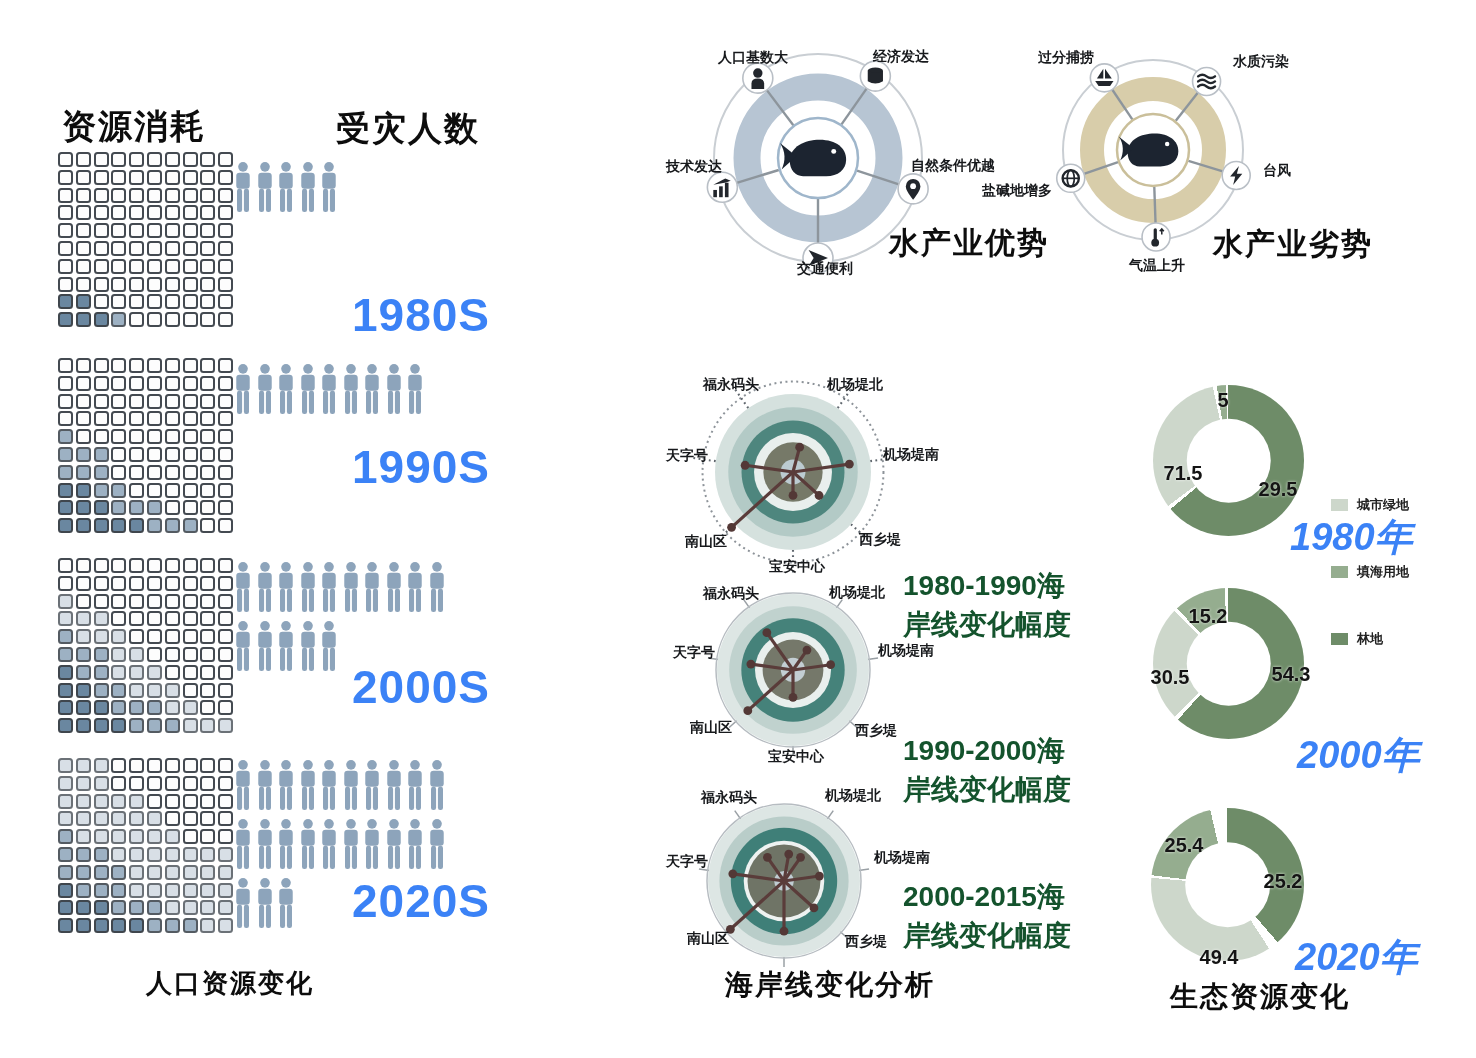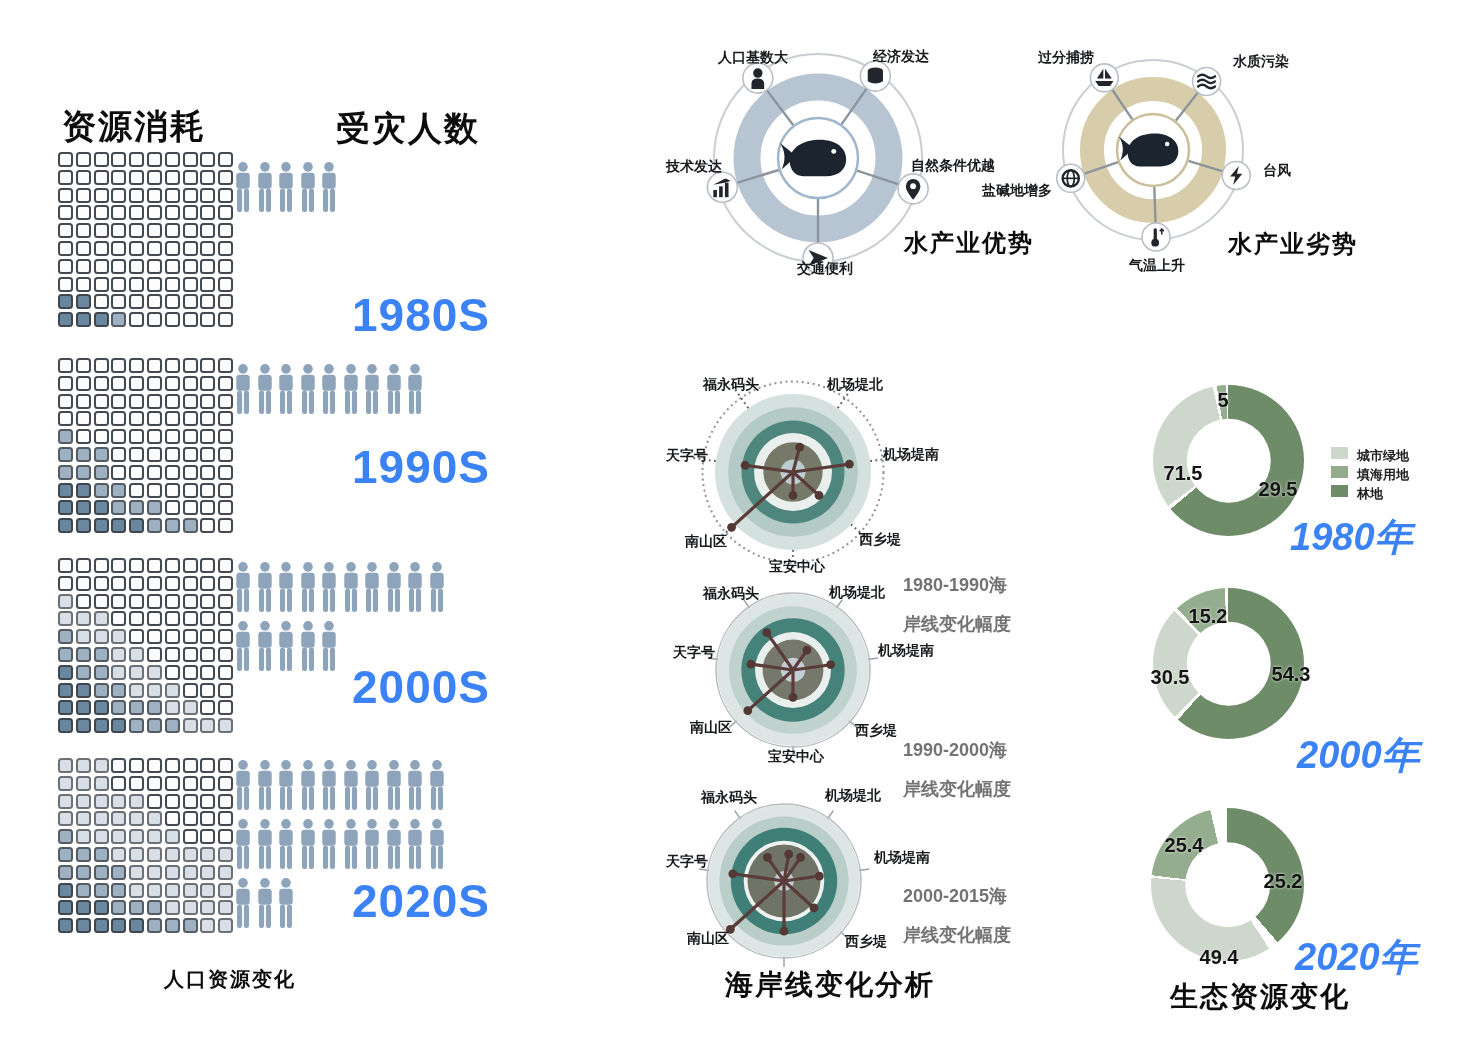--- a/index.html
+++ b/index.html
@@ -7,29 +7,29 @@
           font-family:"Liberation Sans", sans-serif;color:#111;}
   .t34{position:absolute;font-size:34px;font-weight:bold;color:#0d0d0d;letter-spacing:2px;}
   .caption{position:absolute;font-size:28px;font-weight:bold;color:#0d0d0d;text-align:center;letter-spacing:2px;}
   .decade{position:absolute;font-size:46px;font-weight:bold;color:#3b82f6;letter-spacing:1px;}
   .waffle{position:absolute;display:grid;grid-template-columns:repeat(10,15px);gap:2.8px;}
   .waffle .c{width:15px;height:15px;box-sizing:border-box;border:2px solid #444a51;border-radius:3.5px;background:#fdfdfd;}
   .waffle .f1{background:#d8dfe6;border-color:#6b7177;}
   .waffle .f2{background:#9db1c3;border-color:#545b62;}
   .waffle .f3{background:#6a87a0;border-color:#3f464d;}
   .people{position:absolute;display:flex;flex-wrap:wrap;width:218px;row-gap:5px;column-gap:1.5px;}
-  .big-title{position:absolute;font-size:24px;font-weight:bold;color:#0d0d0d;transform:translate(-50%,-50%);white-space:nowrap;letter-spacing:2px;}
-  .radar-cap{position:absolute;font-size:18px;font-weight:bold;color:#737373;line-height:39px;white-space:nowrap;}
+  .big-title{position:absolute;font-size:30px;font-weight:bold;color:#0d0d0d;transform:translate(-50%,-50%);white-space:nowrap;letter-spacing:2px;}
+  .radar-cap{position:absolute;font-size:28px;font-weight:bold;color:#14532d;line-height:39px;white-space:nowrap;}
   .donut{position:absolute;border-radius:50%;}
   .donut .hole{position:absolute;background:#fff;border-radius:50%;left:50%;top:50%;transform:translate(-50%,-50%);}
   .dlabel{position:absolute;font-size:20px;font-weight:bold;color:#141414;transform:translate(-50%,-50%);
           text-shadow:0 0 3px rgba(255,255,255,.85);white-space:nowrap;}
   .year{position:absolute;font-size:38px;font-weight:bold;color:#3b82f6;white-space:nowrap;font-style:italic;}
   .legend{position:absolute;font-size:13px;font-weight:bold;color:#222;}
-  .legend .row{display:flex;align-items:flex-start;height:19px;}
+  .legend .row{display:flex;align-items:center;height:19px;margin-top:48px;}
   .legend .sw{width:17px;height:12px;margin-right:9px;display:inline-block;}
   svg#vector-layer{position:absolute;left:0;top:0;}
   svg text{font-family:"Liberation Sans", sans-serif;}
 </style>
 </head>
 <body>
 
 <div id="canvas">
   <svg id="vector-layer" width="1476" height="1058">
       <circle cx="818" cy="158" r="104" fill="none" stroke="#c9ced3" stroke-width="2"></circle>
@@ -222,21 +222,21 @@
       <circle cx="784" cy="931.16" r="4.4" fill="#533836"></circle>
       <text x="729" y="802" text-anchor="middle" font-size="14" font-weight="bold" fill="#17191c">福永码头</text>
       <text x="853" y="800" text-anchor="middle" font-size="14" font-weight="bold" fill="#17191c">机场堤北</text>
       <text x="687" y="866" text-anchor="middle" font-size="14" font-weight="bold" fill="#17191c">天字号</text>
       <text x="902" y="862" text-anchor="middle" font-size="14" font-weight="bold" fill="#17191c">机场堤南</text>
       <text x="708" y="943" text-anchor="middle" font-size="14" font-weight="bold" fill="#17191c">南山区</text>
       <text x="866" y="946" text-anchor="middle" font-size="14" font-weight="bold" fill="#17191c">西乡堤</text>
     </svg>
   <div class="t34" style="left:336px;top:106px;">受灾人数</div>
   <div class="t34" style="left:62px;top:104px;">资源消耗</div>
-  <div class="caption" style="left:130px;top:966px;width:200px;font-size:20px;">人口资源变化</div>
+  <div class="caption" style="left:130px;top:966px;width:200px;font-size:26px;">人口资源变化</div>
   <div class="caption" style="left:700px;top:966px;width:260px;">海岸线变化分析</div>
   <div class="caption" style="left:1135px;top:978px;width:250px;">生态资源变化</div>
   <div id="html-layer">
       <div class="waffle" style="left: 58px; top: 152px;">
         <div class="c"></div>
         <div class="c"></div>
         <div class="c"></div>
         <div class="c"></div>
         <div class="c"></div>
         <div class="c"></div>

